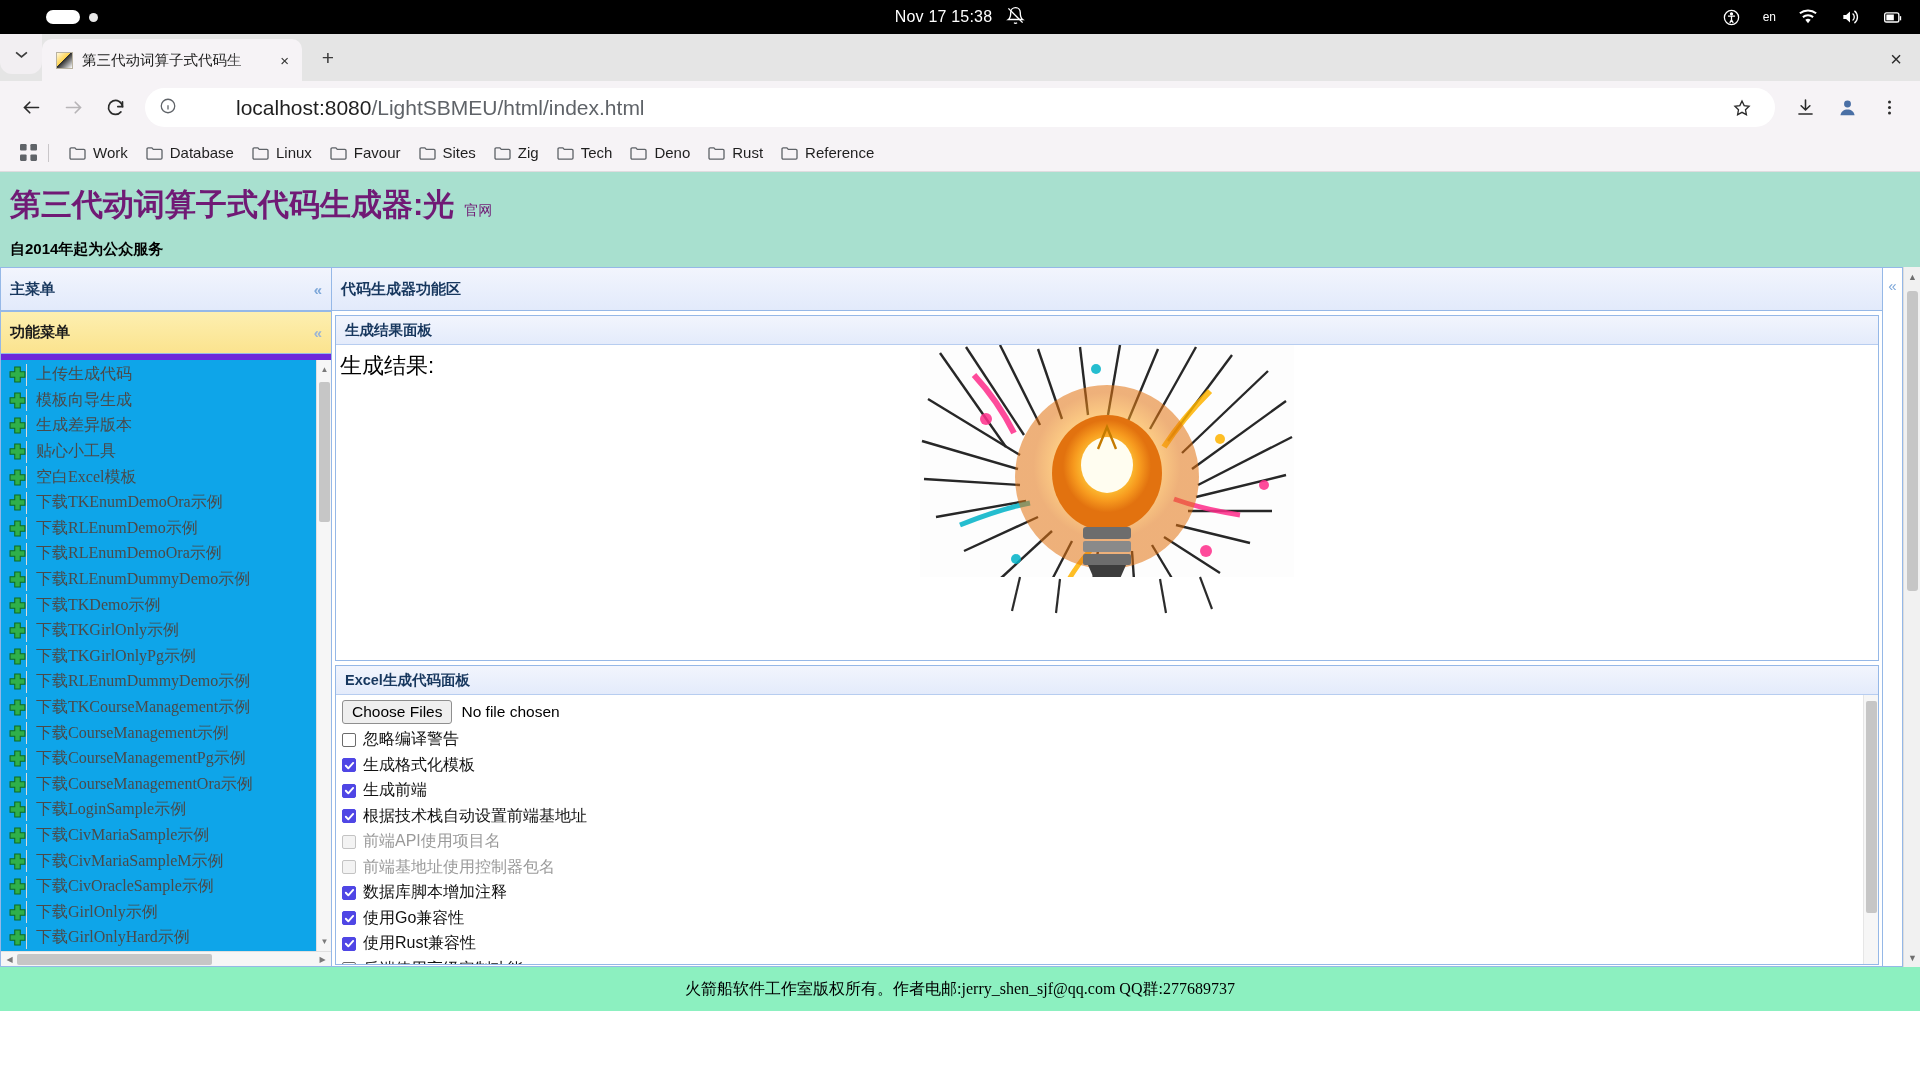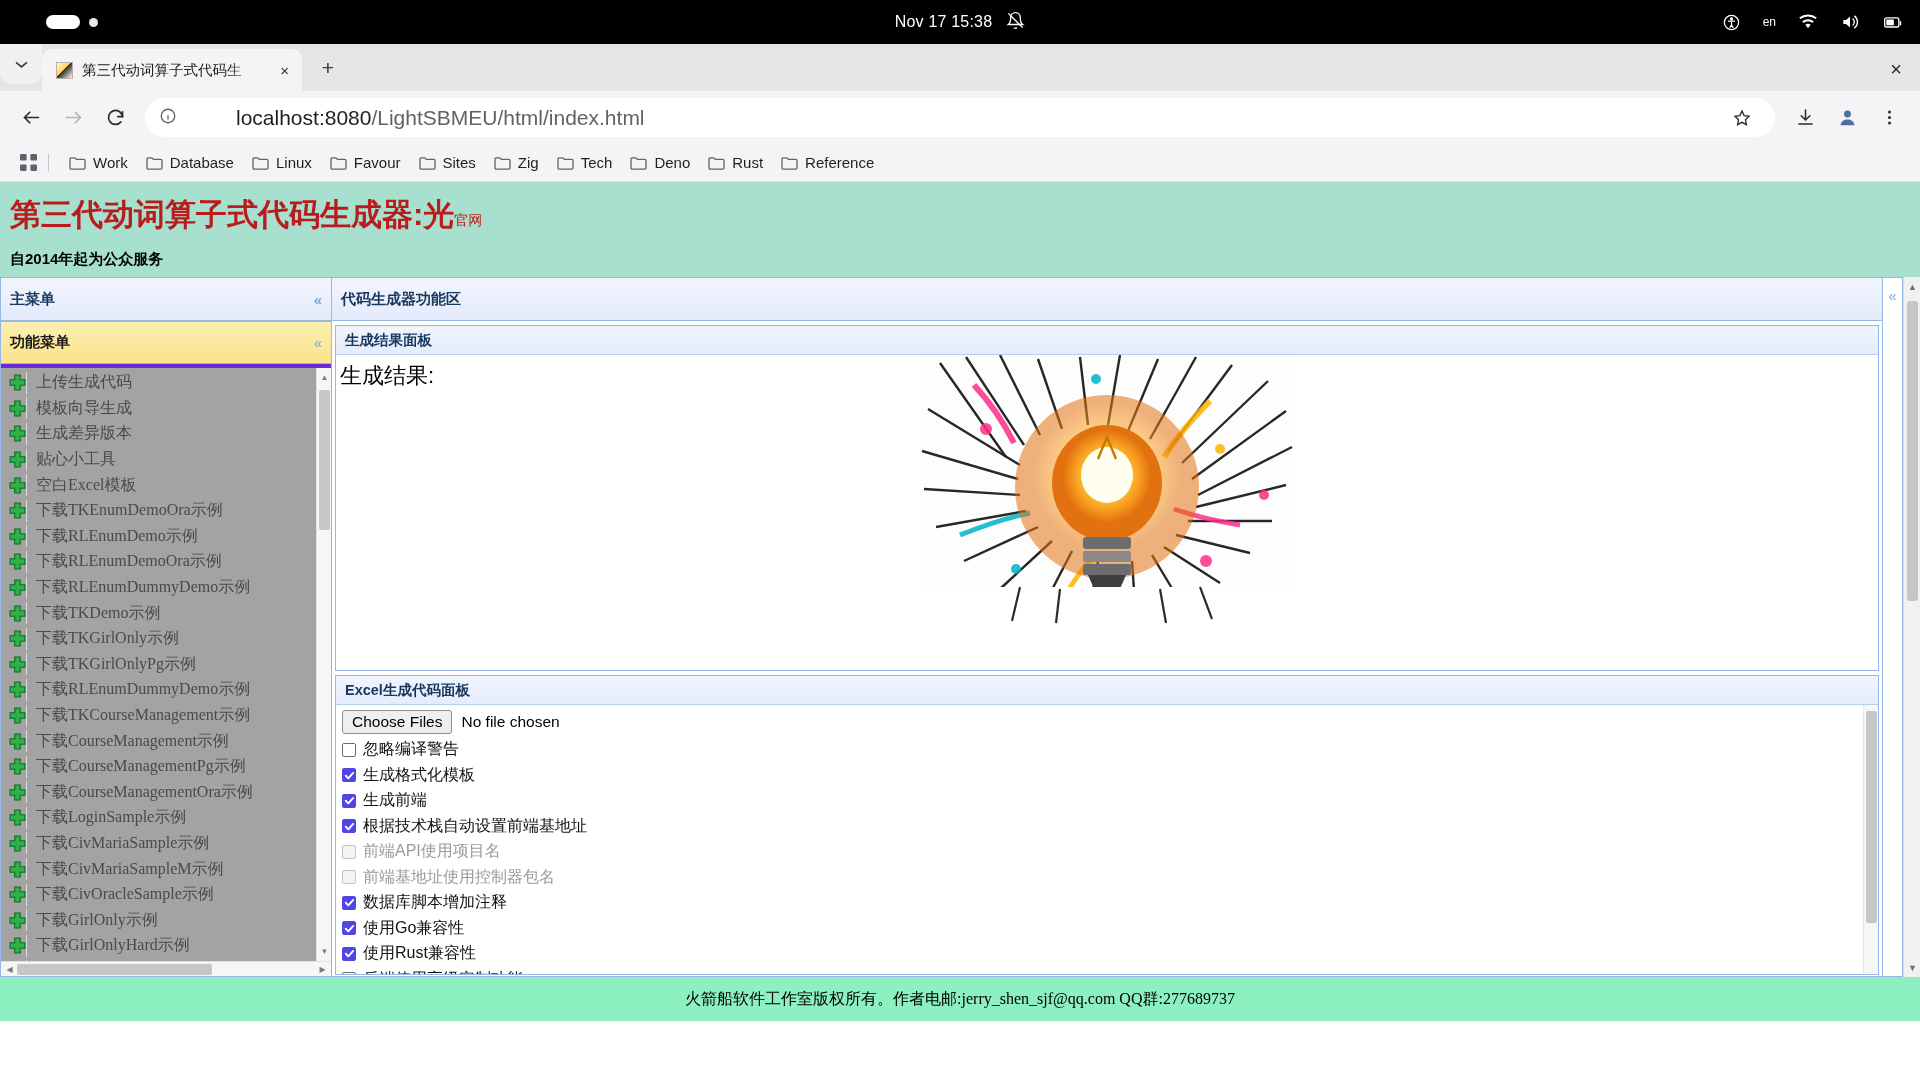--- a/index.html
+++ b/index.html
@@ -6,21 +6,21 @@
   html, body {
     margin: 0; padding: 0;
     width: 1920px; height: 1080px;
     overflow: hidden;
     font-family: "Liberation Sans", sans-serif;
     background: #ffffff;
   }
 
   
   .os-bar {
-    height: 44px; background: #000000; color: #ffffff;
+    height: 34px; background: #000000; color: #ffffff;
     display: flex; align-items: center; position: relative;
     font-size: 15px;
     padding-left: 32px;
   }
   .os-left { display: flex; align-items: center; gap: 9px; padding-left: 14px; }
   .os-pill { width: 34px; height: 14px; background: #ffffff; border-radius: 8px; }
   .os-dot { width: 9px; height: 9px; background: #e8e8e8; border-radius: 50%; }
   .os-center {
     position: absolute; left: 0; right: 0; top: 0; bottom: 0;
     display: flex; align-items: center; justify-content: center; gap: 14px;
@@ -101,22 +101,22 @@
     display: flex; align-items: center; gap: 7px;
     padding: 5px 9px; font-size: 15px; color: #1f1f1f; white-space: nowrap;
   }
 
   
   .page { height: 839px; background: #ffffff; display: flex; flex-direction: column; }
   .page-header {
     background: #a8e0cf; padding: 12px 10px 8px 10px;
   }
   .page-title {
-    font-size: 31px; font-weight: bold; color: #b91c1c;
-    display: flex; align-items: baseline; 
+    font-size: 31px; font-weight: bold; color: #701a75;
+    display: flex; align-items: baseline; gap: 10px;
     font-family: "Liberation Sans", sans-serif;
   }
   .page-title .sup { font-size: 14px; font-weight: normal; }
   .page-sub { font-size: 15px; font-weight: bold; color: #000; margin-top: 14px; }
 
   .body-row { flex: 1; display: flex; min-height: 0; background: #a8e0cf; }
 
   
   .left-col {
     width: 332px; background: #ffffff; display: flex; flex-direction: column;
@@ -129,22 +129,22 @@
     border-bottom: 1px solid #95b8e7;
   }
   .panel-head.yellow {
     background: linear-gradient(#fdefb0,#fbe38e); color: #1a1a1a;
     border-top: 1px solid #95b8e7;
   }
   .panel-tool { color: #7da7d9; font-size: 15px; }
   .panel-head.yellow .panel-tool { color: #9ab4d6; }
 
   .menu-scroll {
-    flex: 1; overflow: hidden; position: relative; background: #a3a3a3;
-    border-top: 4px solid #6d28d9;
+    flex: 1; overflow: hidden; position: relative; background: #0ea5e9;
+    border-top: 6px solid #6d28d9;
   }
   .menu-list { padding: 2px 0 0 0; }
   .menu-item {
     display: flex; align-items: center; height: 25.6px;
     font-size: 16px; color: #4a4a4a; padding-left: 8px;
     font-family: "Liberation Serif", serif;
     white-space: nowrap;
   }
   .menu-item .bar { width: 1px; height: 22px; background: #dcdcdc; margin-right: 9px; }
   .plus-icon { width: 17px; height: 17px; flex: none; margin-right: 0px; }

